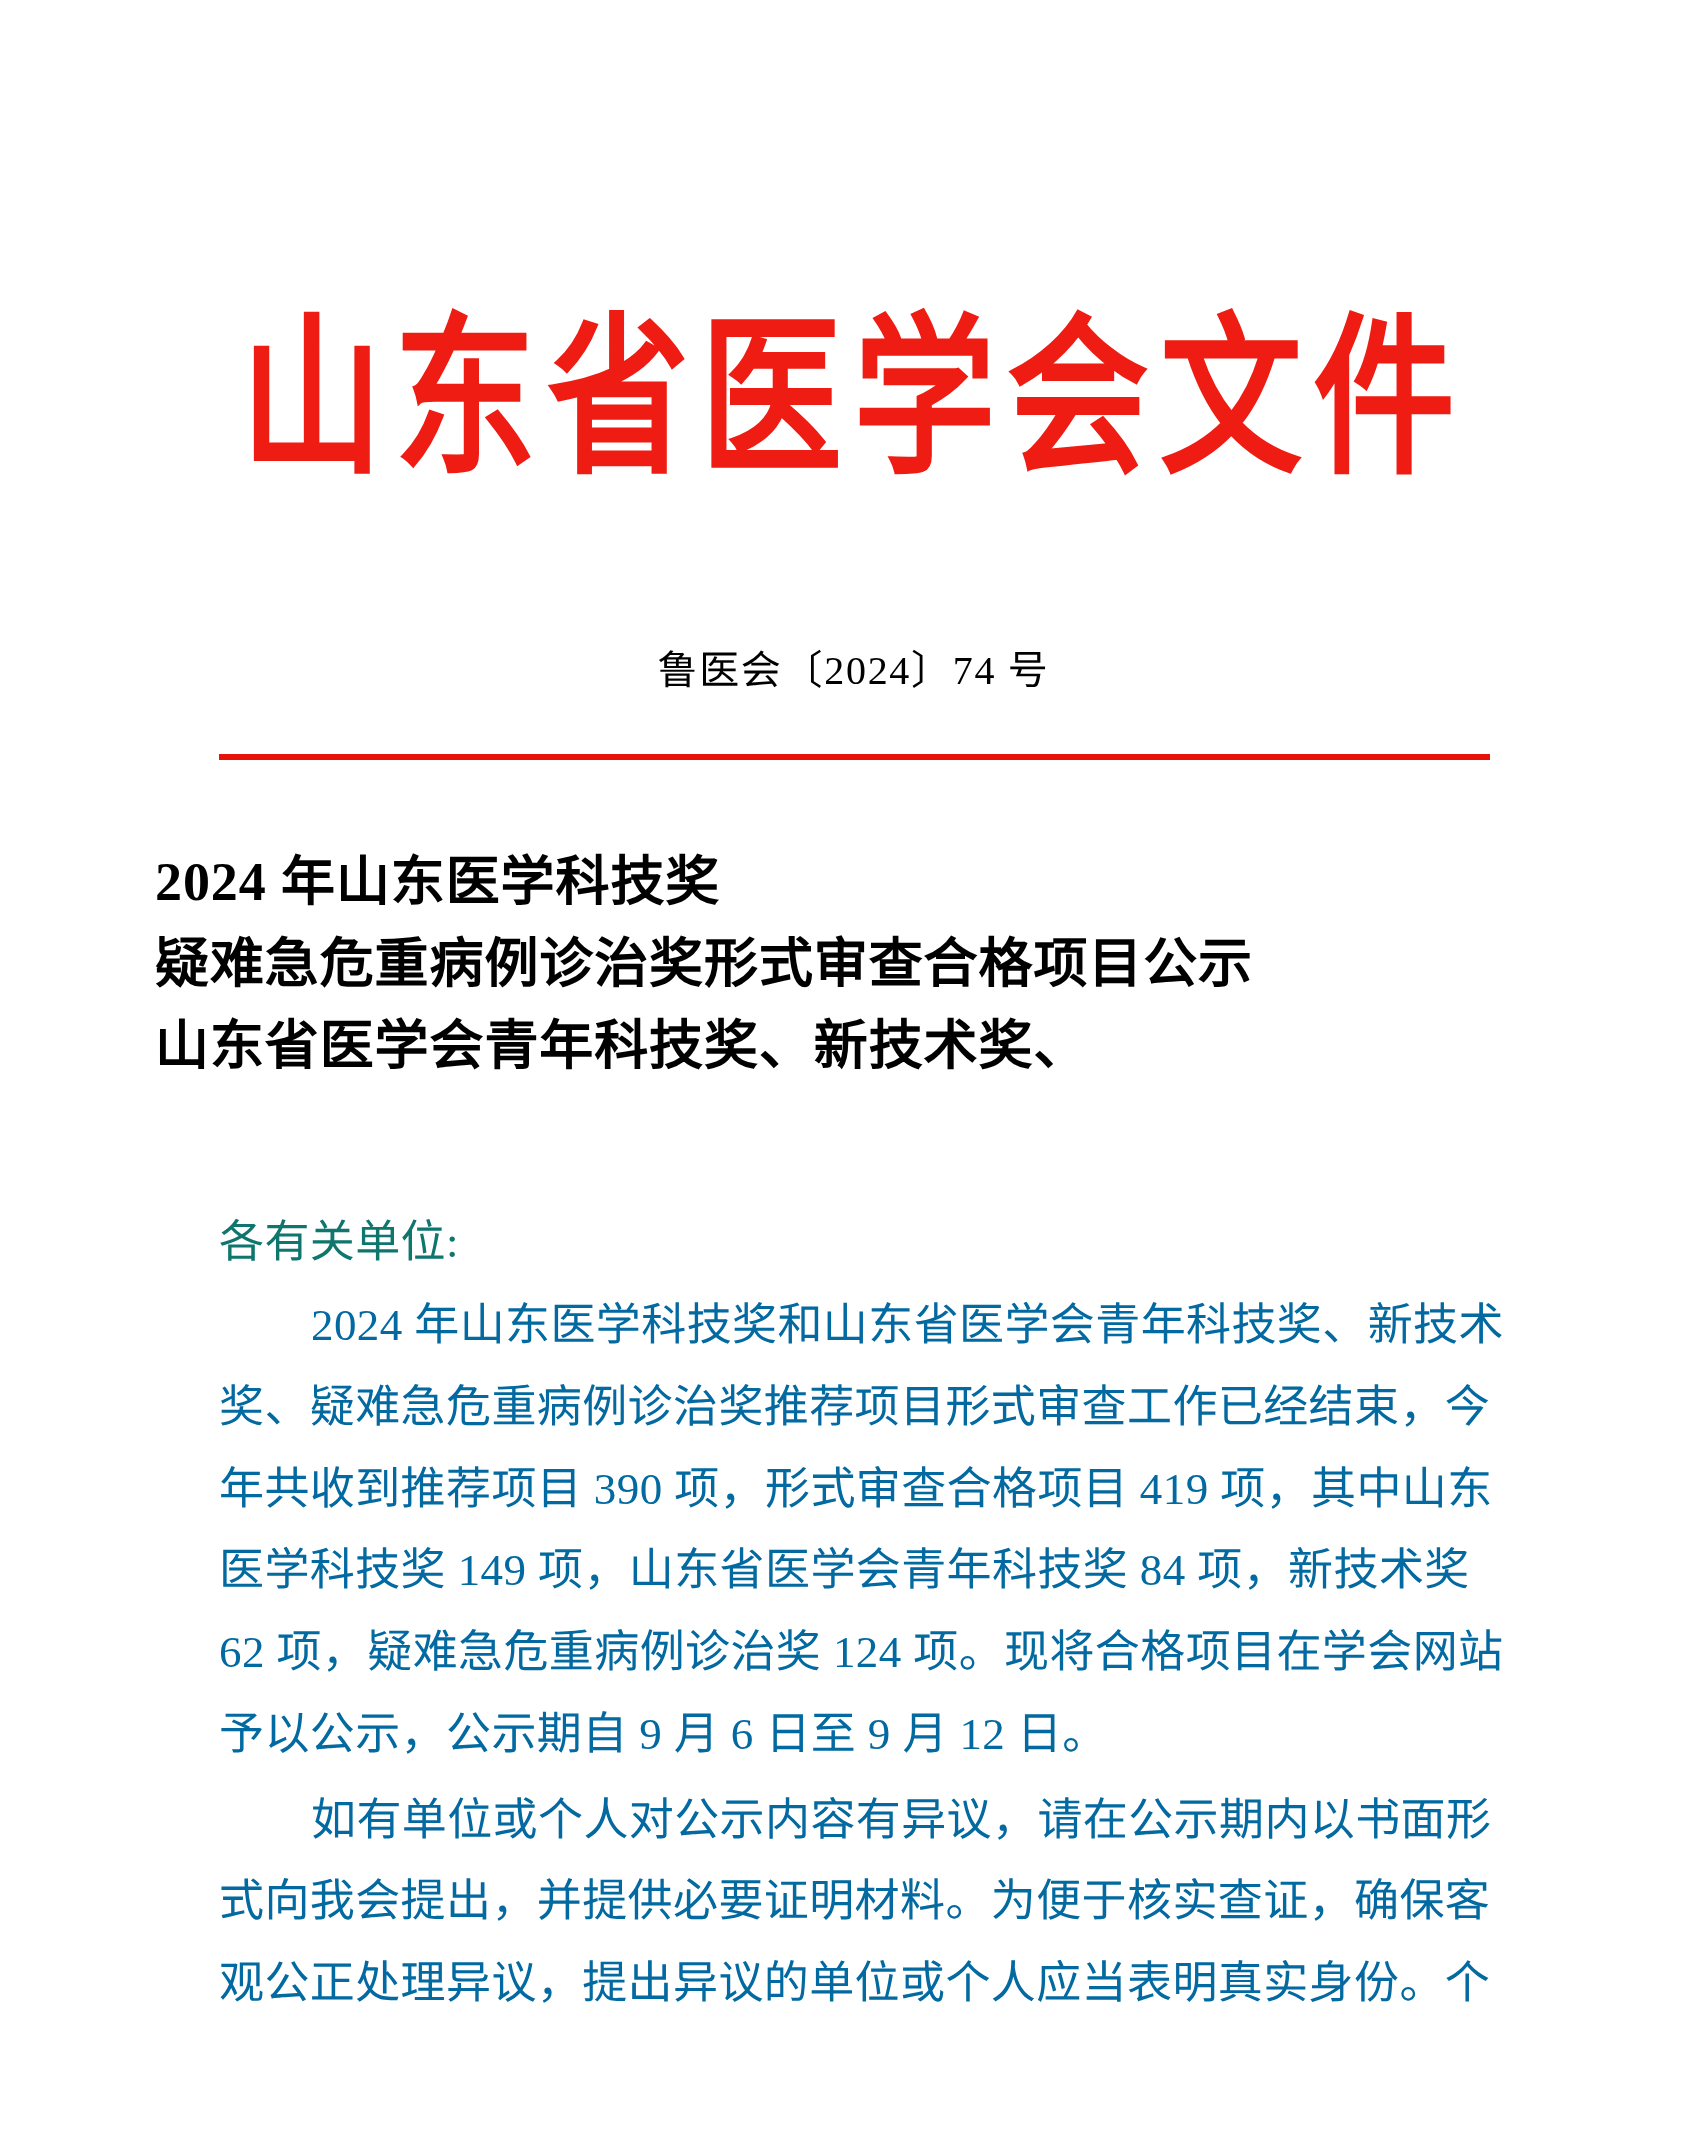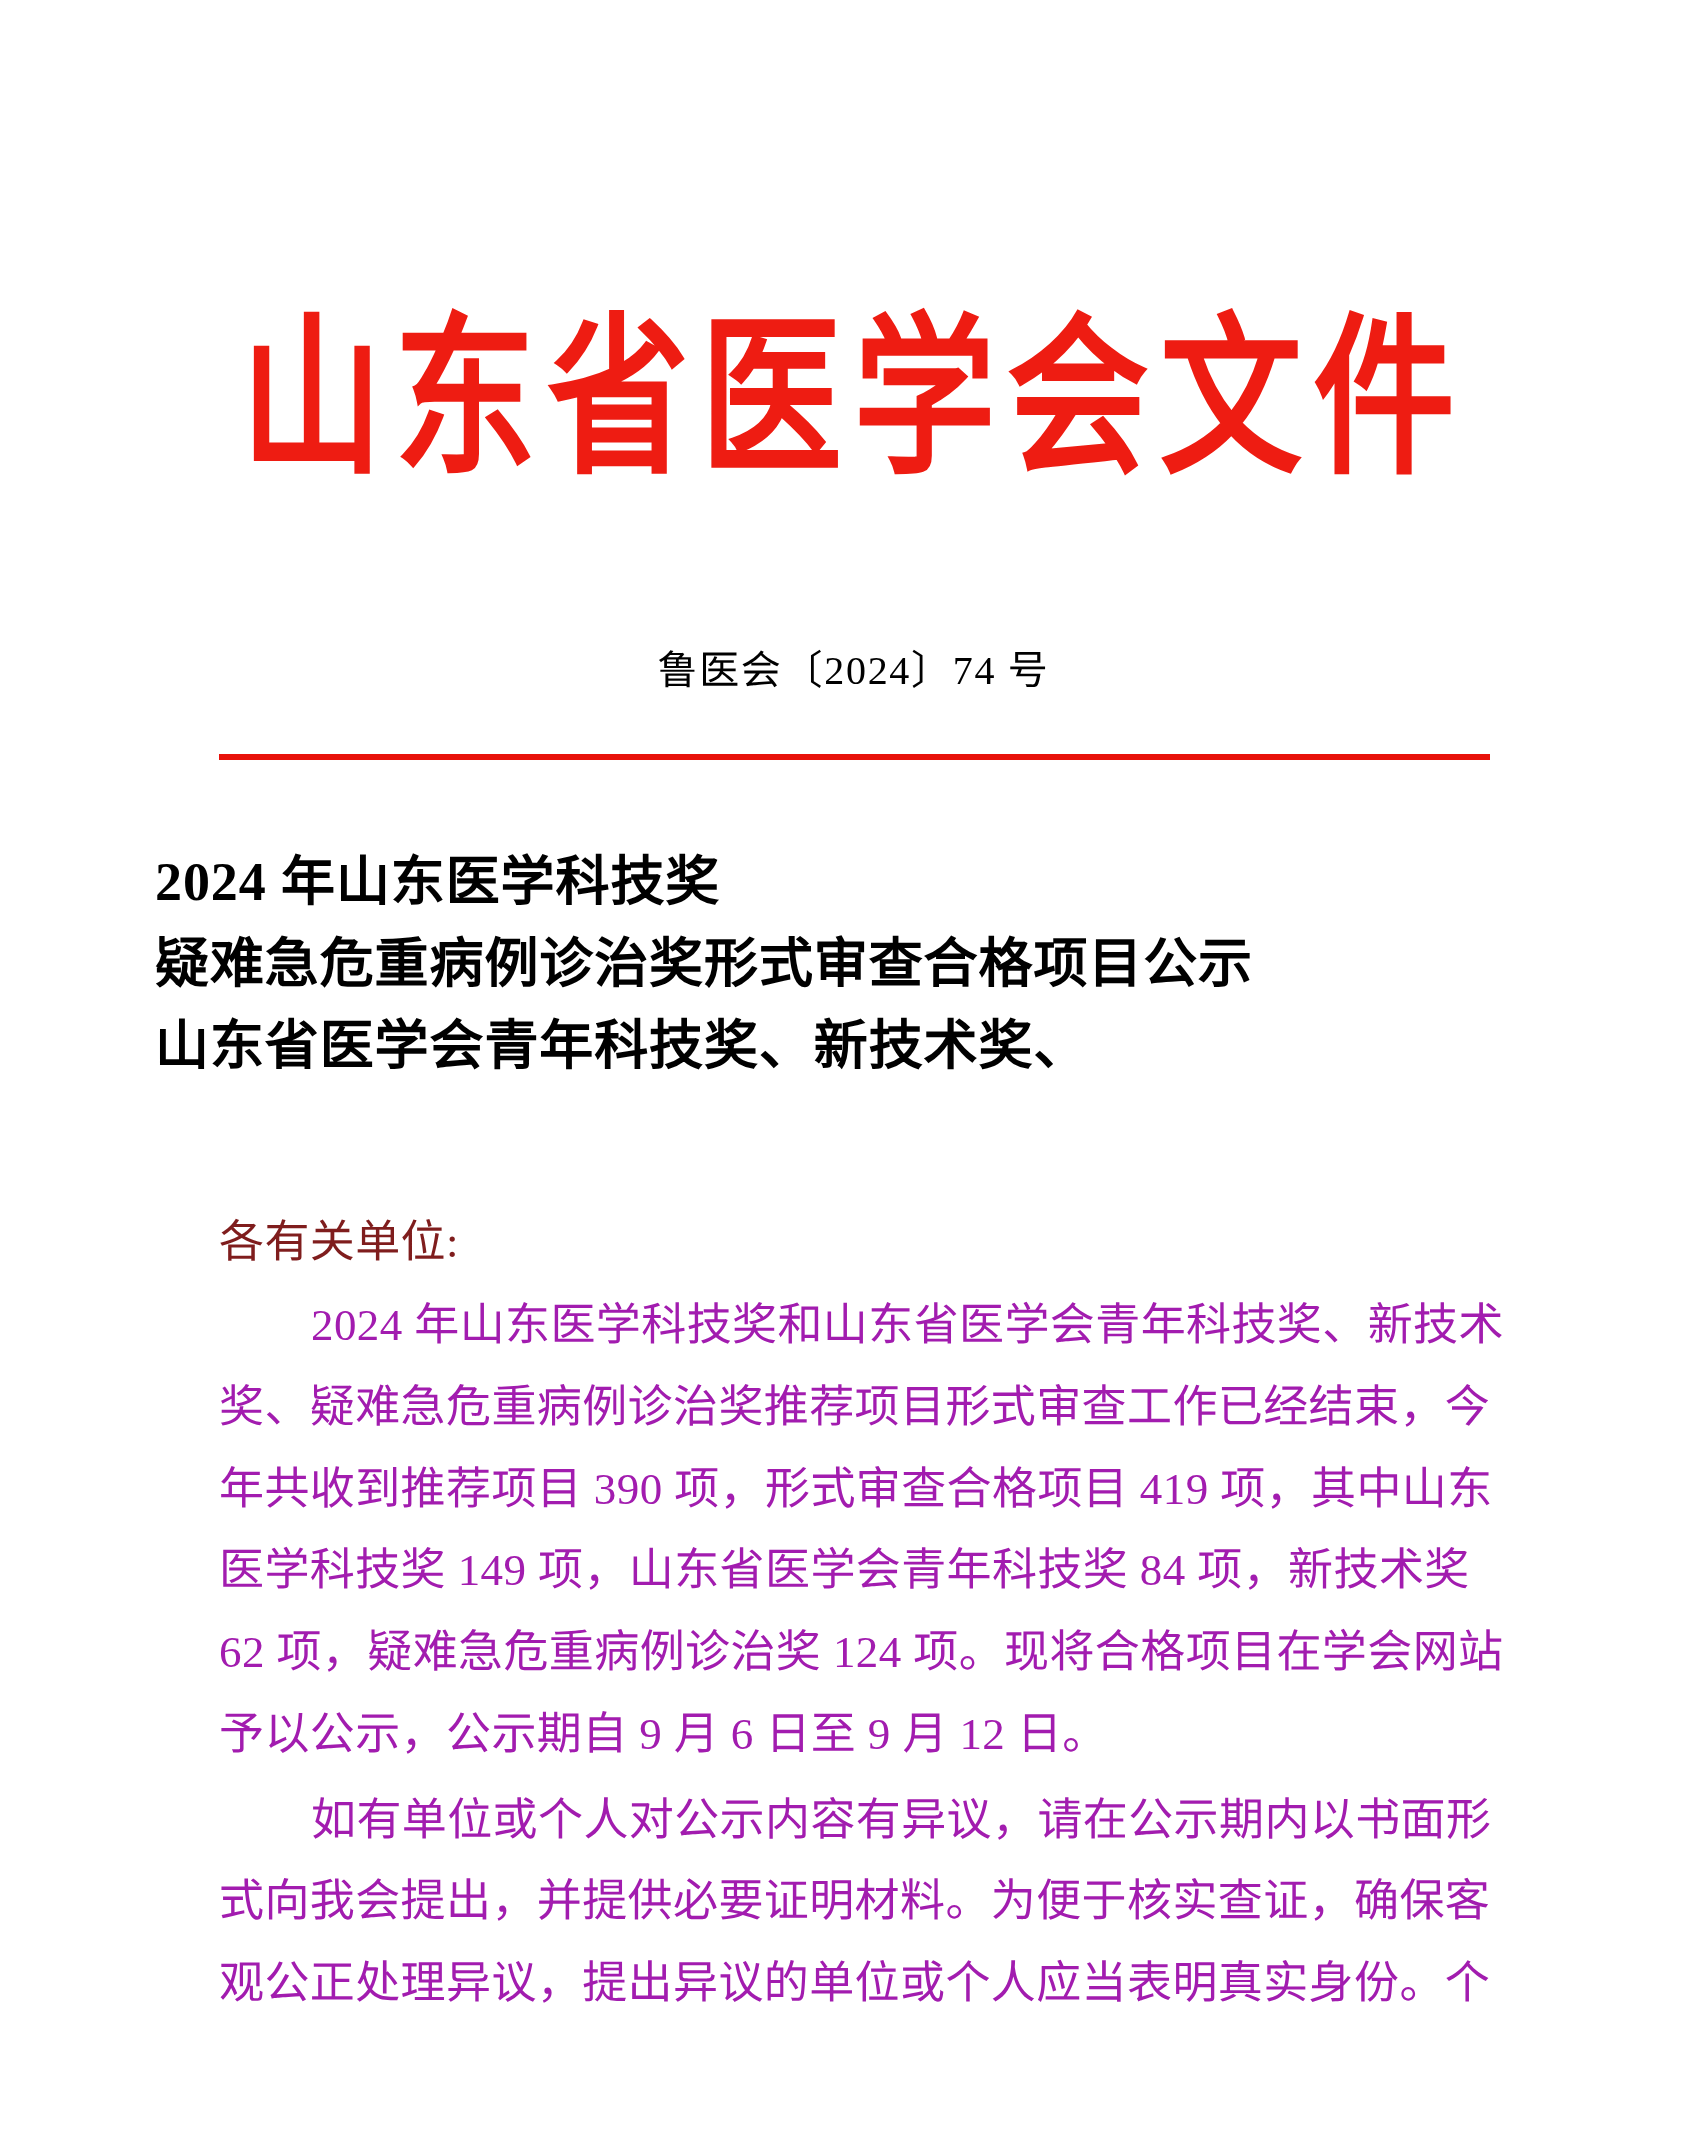--- a/index.html
+++ b/index.html
@@ -101,34 +101,34 @@
     top: 1204px;
     left: 219px;
     width: 1273px;
   }
 
   .salutation {
     font-family: "Liberation Serif", "DejaVu Serif", serif;
     font-size: 45px;
     line-height: 1.72;
     letter-spacing: 0.4px;
-    color: #7f1d1d;
+    color: #0f766e;
     white-space: nowrap;
   }
 
   .para {
     margin-top: 3.4px;
   }
 
   .para-line {
     font-family: "Liberation Serif", "DejaVu Serif", serif;
     font-size: 45px;
     line-height: 1.82;
     letter-spacing: 0.4px;
-    color: #a21caf;
+    color: #0369a1;
     white-space: nowrap;
   }
 
   .para-line.indent {
     padding-left: 92px;
   }
 </style>
 </head>
 <body>
 

